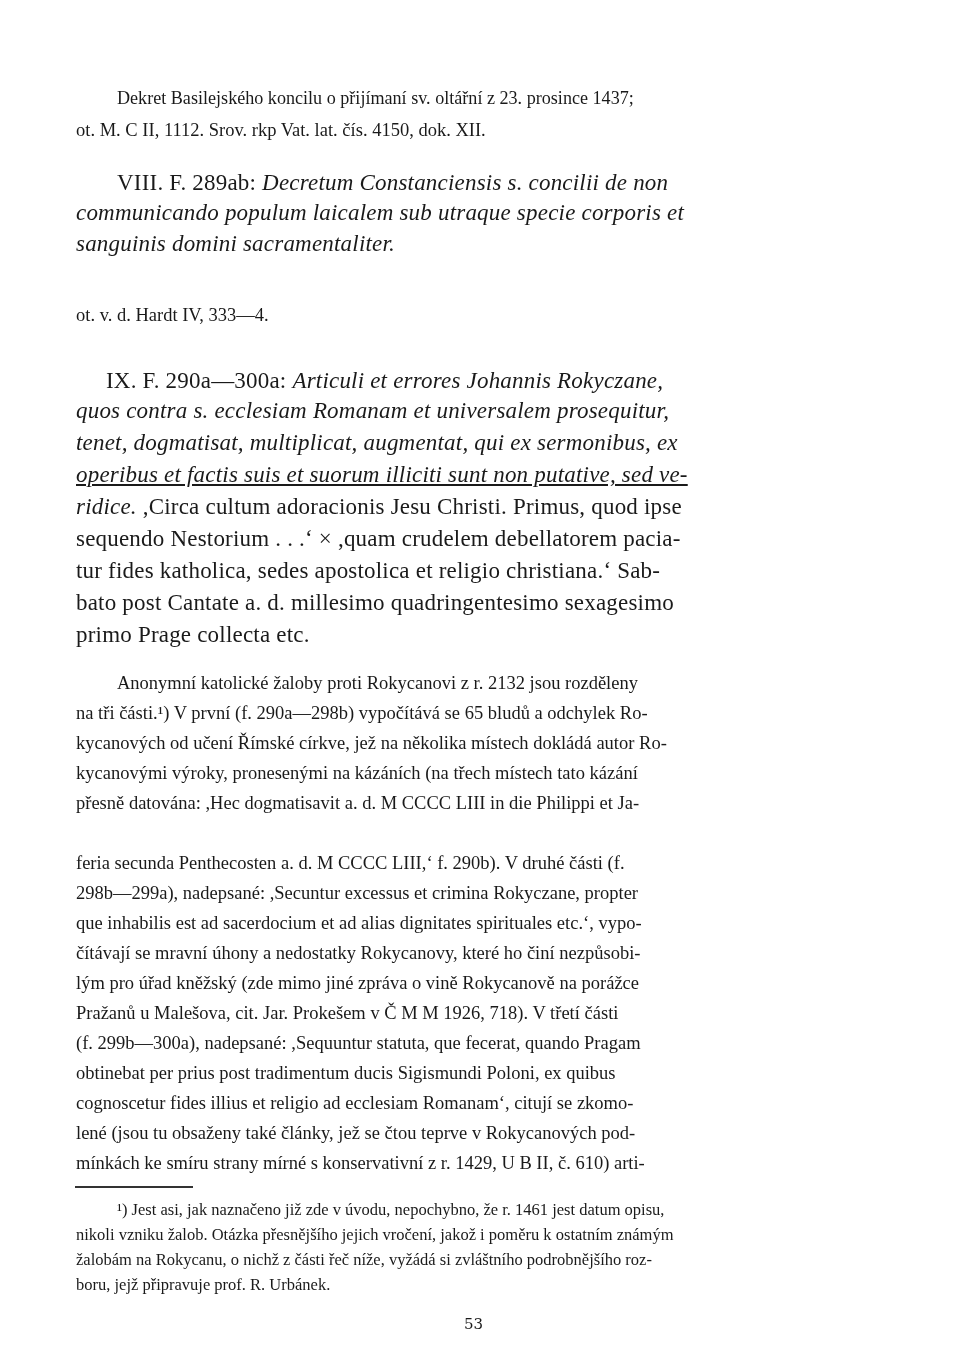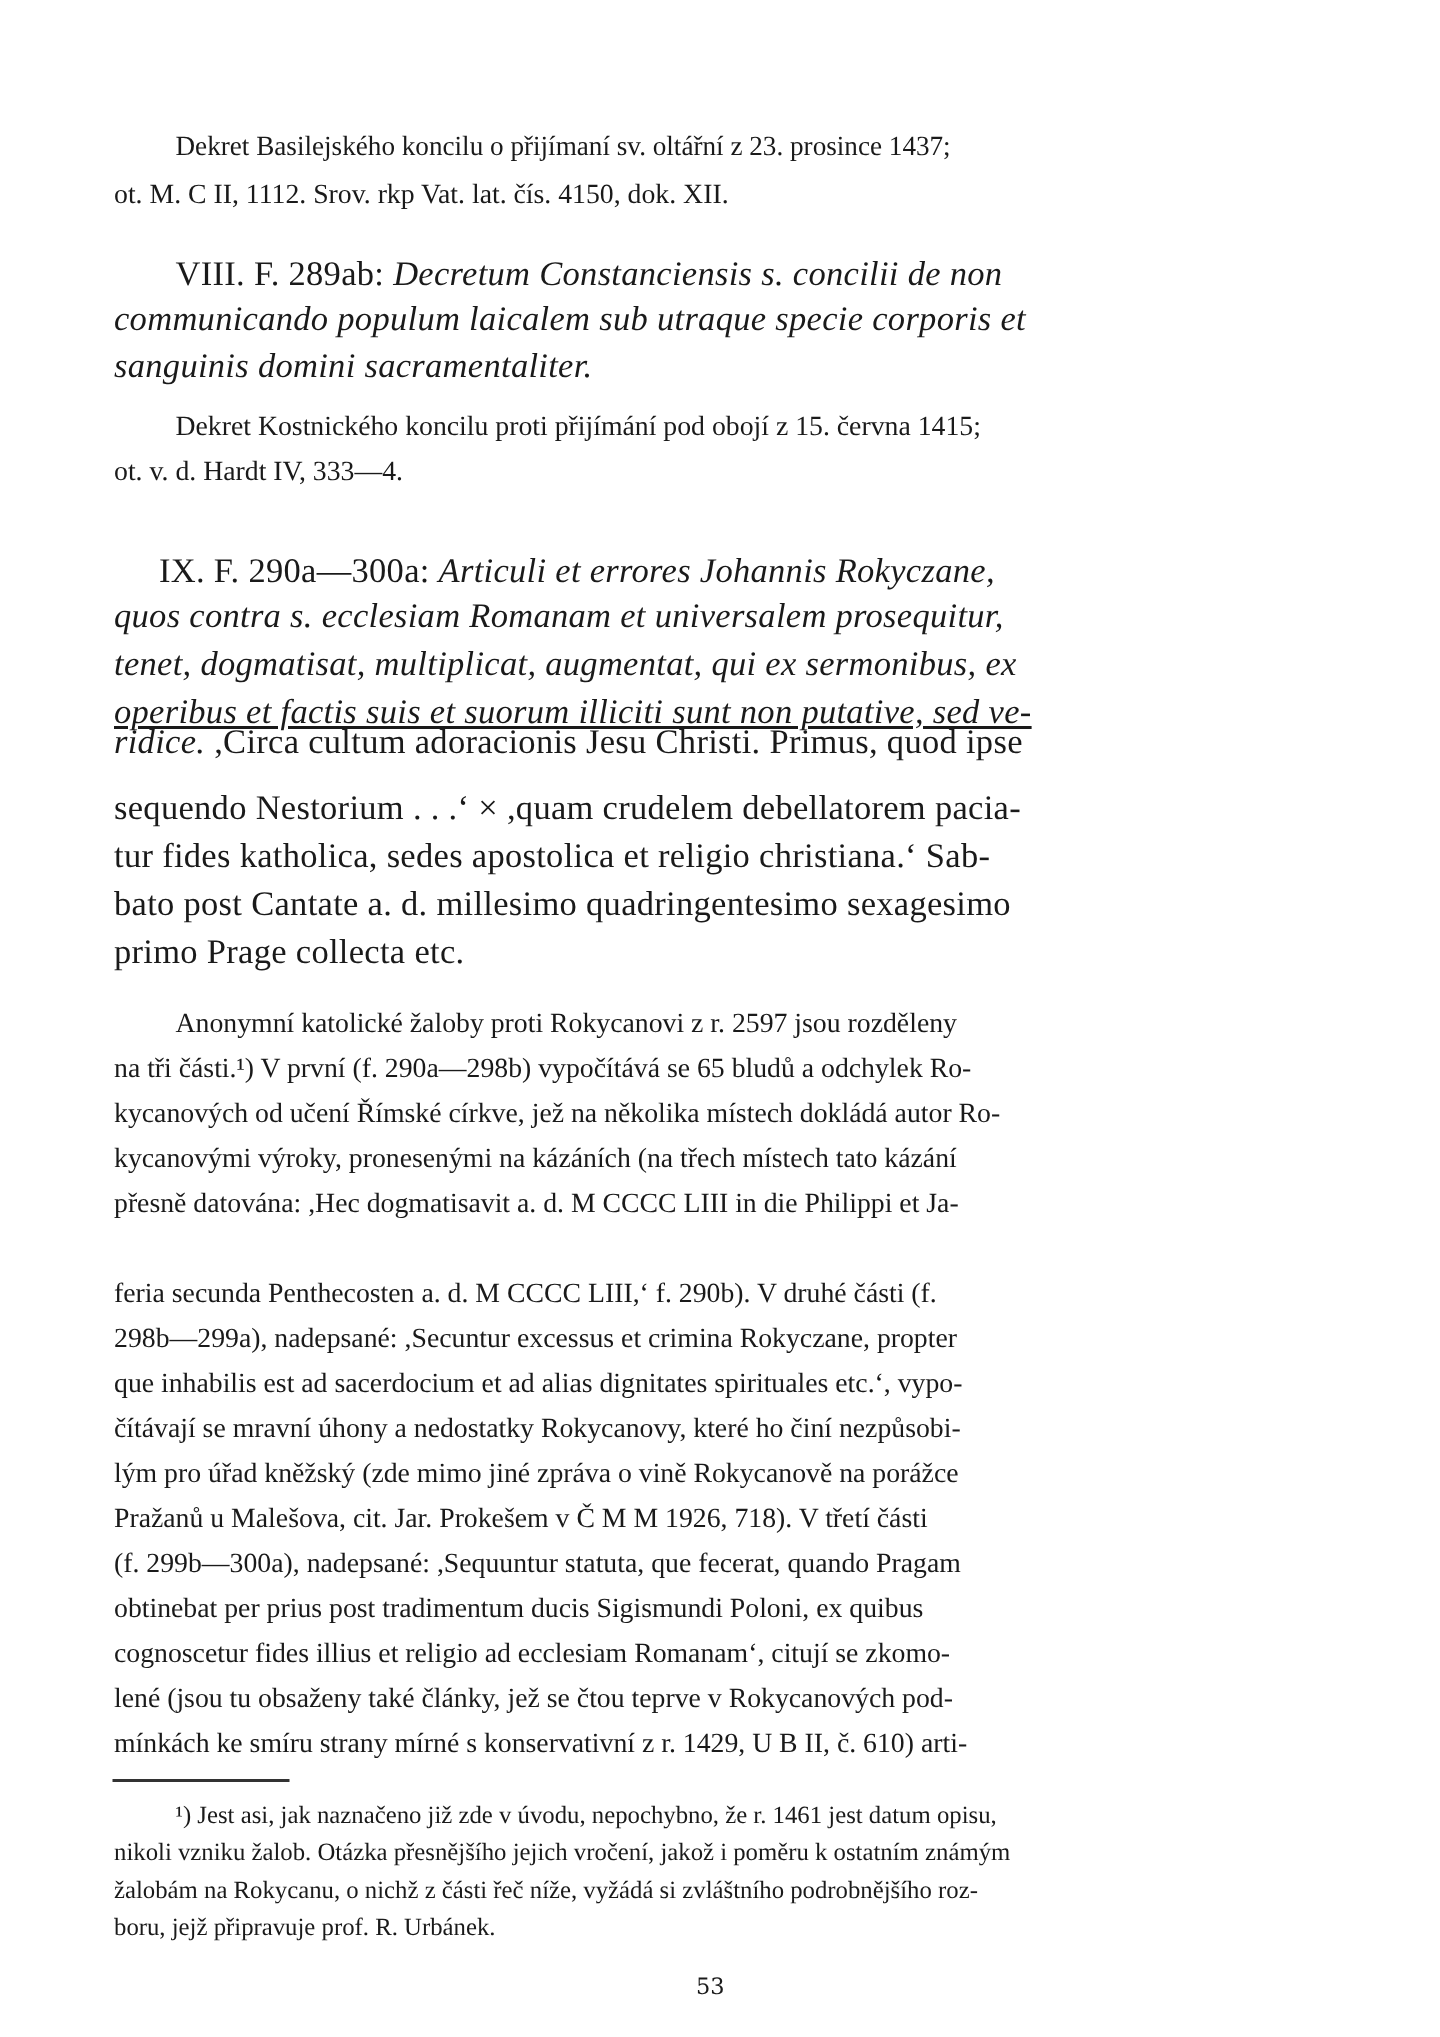--- a/index.html
+++ b/index.html
@@ -29,38 +29,37 @@
 
   <div class="ln small" style="left: 117px; top: 88px; width: 800px; transform: scaleX(0.97875);">Dekret Basilejského koncilu o přijímaní sv. oltářní z 23. prosince 1437;</div>
   <div class="ln small" style="left:76px;top:120px;">ot. M. C II, 1112. Srov. rkp Vat. lat. čís. 4150, dok. XII.</div>
 
   <div class="ln body" style="left:117px;top:170px;">
     <span>VIII.  F. 289ab: </span><span class="it">Decretum Constanciensis s. concilii de non</span>
   </div>
   <div class="ln body it" style="left:76px;top:200px;">communicando populum laicalem sub utraque specie corporis et</div>
   <div class="ln body it" style="left:76px;top:231px;">sanguinis domini sacramentaliter.</div>
 
-  <div class="ln small" style="left:117px;top:275px;">Dekret Kostnického koncilu proti přijímání pod obojí z 15. června 1415;</div>
   <div class="ln small" style="left:76px;top:305px;">ot. v. d. Hardt IV, 333—4.</div>
 
   <div class="ln body" style="left:106px;top:368px;">
     <span>IX.  F. 290a—300a: </span><span class="it">Articuli et errores Johannis Rokyczane,</span>
   </div>
   <div class="ln body it" style="left:76px;top:398px;text-align:right;">quos contra s. ecclesiam Romanam et universalem prosequitur,</div>
   <div class="ln body it" style="left:76px;top:430px;">tenet, dogmatisat, multiplicat, augmentat, qui ex sermonibus, ex</div>
   <div class="ln body it" style="left:76px;top:462px;text-decoration:underline;">operibus et factis suis et suorum illiciti sunt non putative, sed ve-</div>
-  <div class="ln body" style="left:76px;top:482px;">
+  <div class="ln body" style="left:76px;top:494px;">
     <span class="it">ridice.</span><span> ,Circa cultum adoracionis Jesu Christi. Primus, quod ipse</span>
   </div>
   <div class="ln body" style="left:76px;top:526px;">sequendo Nestorium . . .‘  ×  ,quam crudelem debellatorem pacia-</div>
   <div class="ln body" style="left:76px;top:558px;">tur fides katholica, sedes apostolica et religio christiana.‘  Sab-</div>
   <div class="ln body" style="left:76px;top:590px;">bato post Cantate a. d. millesimo quadringentesimo sexagesimo</div>
   <div class="ln body" style="left:76px;top:622px;">primo Prage collecta etc.</div>
 
-  <div class="ln small" style="left:117px;top:673px;">Anonymní katolické žaloby proti Rokycanovi z r. 2597 jsou rozděleny</div>
+  <div class="ln small" style="left:117px;top:673px;">Anonymní katolické žaloby proti Rokycanovi z r. 2132 jsou rozděleny</div>
   <div class="ln small" style="left:76px;top:703px;">na tři části.¹) V první (f. 290a—298b) vypočítává se 65 bludů a odchylek Ro-</div>
   <div class="ln small" style="left:76px;top:733px;">kycanových od učení Římské církve, jež na několika místech dokládá autor Ro-</div>
   <div class="ln small" style="left:76px;top:763px;">kycanovými výroky, pronesenými na kázáních (na třech místech tato kázání</div>
   <div class="ln small" style="left:76px;top:793px;">přesně datována: ,Hec dogmatisavit a. d. M CCCC LIII in die Philippi et Ja-</div>
   <div class="ln small" style="left:76px;top:853px;">feria secunda Penthecosten a. d. M CCCC LIII,‘ f. 290b). V druhé části (f.</div>
   <div class="ln small" style="left:76px;top:883px;">298b—299a), nadepsané: ,Secuntur excessus et crimina Rokyczane, propter</div>
   <div class="ln small" style="left:76px;top:913px;">que inhabilis est ad sacerdocium et ad alias dignitates spirituales etc.‘, vypo-</div>
   <div class="ln small" style="left:76px;top:943px;">čítávají se mravní úhony a nedostatky Rokycanovy, které ho činí nezpůsobi-</div>
   <div class="ln small" style="left:76px;top:973px;">lým pro úřad kněžský (zde mimo jiné zpráva o vině Rokycanově na porážce</div>
   <div class="ln small" style="left:76px;top:1003px;">Pražanů u Malešova, cit. Jar. Prokešem v Č M M 1926, 718). V třetí části</div>

